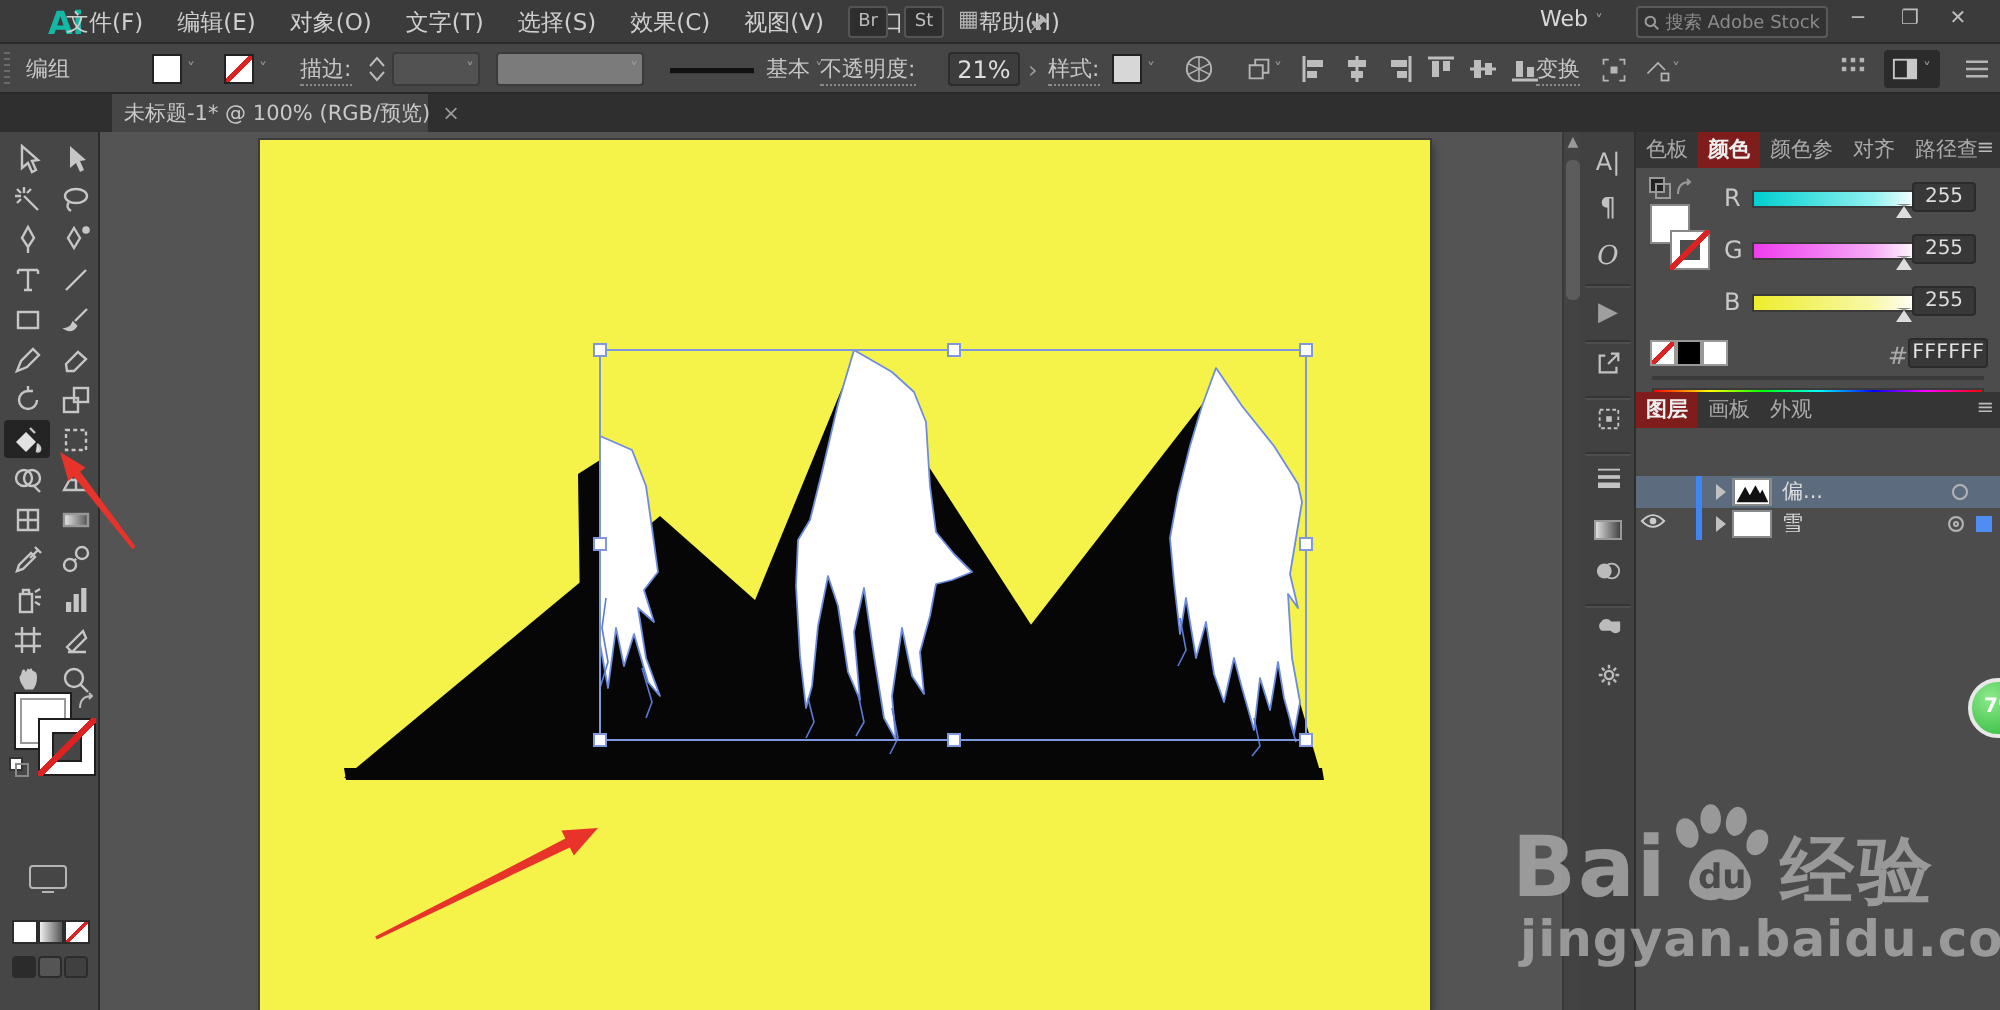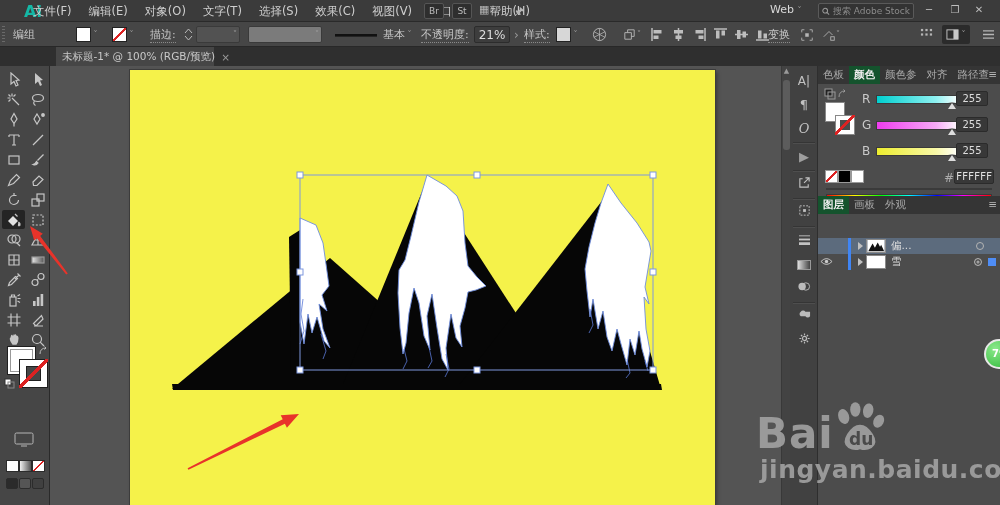--- a/index.html
+++ b/index.html
@@ -45,21 +45,21 @@
   .scrollbar{position:absolute;left:731px;top:0;width:9px;height:439px;background:#434343;border-left:1px solid #393939}
   .scroll-thumb{position:absolute;left:1px;top:14px;width:7px;height:70px;background:#5c5c5c;border-radius:3px}
   
   .iconstrip{position:absolute;left:790px;top:66px;width:28px;height:439px;background:#414141;border-right:1px solid #2e2e2e}
   .strip-ico{position:absolute;left:0;width:28px;height:22px;color:#c2c2c2;text-align:center;font-size:13px;line-height:22px}
   .strip-div{position:absolute;left:3px;width:22px;height:1px;background:#353535;box-shadow:0 1px 0 #4e4e4e}
   
   .panels{position:absolute;left:818px;top:66px;width:182px;height:439px;background:#454545}
   .ptabs{position:absolute;left:0;width:182px;height:18px;background:#353535;display:flex;font-size:10.5px;color:#ababab;overflow:hidden}
   .ptab{padding:2px 5px 0;height:18px;white-space:nowrap}
-  .ptab.active{background:#14532d;color:#efefef;font-weight:bold}
+  .ptab.active{background:#7f1d1d;color:#efefef;font-weight:bold}
   .pmenu{position:absolute;right:3px;top:2px;color:#bbb}
   .pbody{position:absolute;left:0;width:182px;background:#4c4c4c}
   .chan{position:absolute;left:44px;height:14px;display:flex;align-items:center}
   .chan .bar{width:84px;height:9px;border:1px solid #3a3a3a;position:relative}
   .chan .thumb{position:absolute;right:-2px;bottom:-6px;width:0;height:0;border-left:4px solid transparent;border-right:4px solid transparent;border-bottom:6px solid #ddd}
   .gradR{background:linear-gradient(to right,#00cfcf,#8ff1f1 72%,#fff)}
   .gradG{background:linear-gradient(to right,#ee3cee,#f6aaf6 72%,#fff)}
   .gradB{background:linear-gradient(to right,#eded2e,#f8f8a8 72%,#fff)}
   .chanval{position:absolute;left:138px;width:32px;height:15px;background:#383838;border:1px solid #2b2b2b;border-radius:2px;color:#ddd;font-size:10px;text-align:center;line-height:14px}
   .spectrum{position:absolute;left:8px;top:110px;width:166px;height:14px;border:1px solid #3a3a3a;background:linear-gradient(to right,#f00,#ff0 17%,#0f0 33%,#0ff 50%,#00f 67%,#f0f 83%,#f00)}
@@ -147,21 +147,21 @@
       <span class="chev" style="color:#9e9e9e">˅</span>
     </div>
   <span class="vsep abs" style="left:328px;top:26px"></span>
   <div class="cb" style="left:335px">
     <svg width="42" height="6" viewBox="0 0 42 6">
         <rect x="0" y="2" width="42" height="2.6" fill="#111"></rect>
       </svg>
     <span class="lbl" style="margin-left:6px">基本</span>
       <span class="chev">&nbsp;˅</span>
   </div>
-  <div class="cb" style="left:421px">
+  <div class="cb" style="left:410px">
       <span class="lbl lnk">不透明度:</span>
     </div>
   <div class="cb valbox" style="left:474px;width:36px;top:4px">21%</div>
   <div class="cb" style="left:514px;color:#9a9a9a">›</div>
   <div class="cb" style="left:524px">
       <span class="lbl lnk">样式:</span>
     </div>
   <div class="cb" style="left:556px">
       <span class="swatch" style="background:#d7d7d7"></span>
       <span class="chev">&nbsp;˅</span>
@@ -670,17 +670,18 @@
           <g fill="#a0a0a0">
             <ellipse cx="10" cy="15" rx="4.6" ry="6.5" transform="rotate(-18 10 15)"></ellipse>
             <ellipse cx="20" cy="9" rx="4.4" ry="6.3"></ellipse>
             <ellipse cx="31" cy="10" rx="4.4" ry="6.3" transform="rotate(12 31 10)"></ellipse>
             <ellipse cx="40" cy="19" rx="4.4" ry="5.8" transform="rotate(28 40 19)"></ellipse>
             <path d="M13,30 Q18,22 24,22 Q30,22 35,30 Q40,38 34,42 Q29,45 24,43 Q19,45 14,42 Q8,38 13,30 Z"></path>
           </g>
         </svg>
     </span>
     <span class="wm-du">du</span>
+    <span class="wm-cn">经验</span>
   </div>
   <div class="wm-url">jingyan.baidu.com</div>
 </div>
 
 <div class="bubble">79</div>
 
 </body></html>

